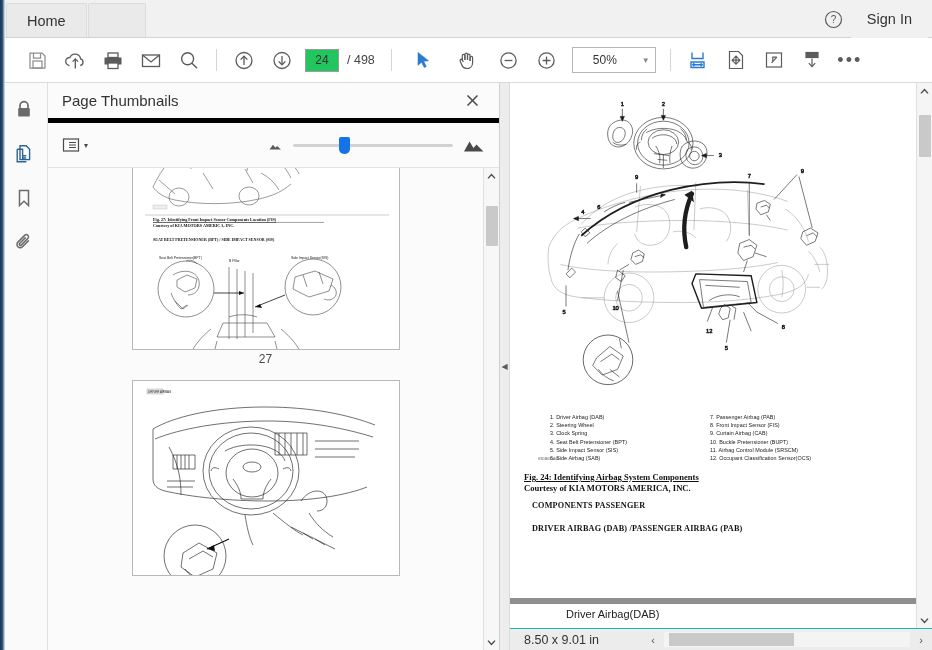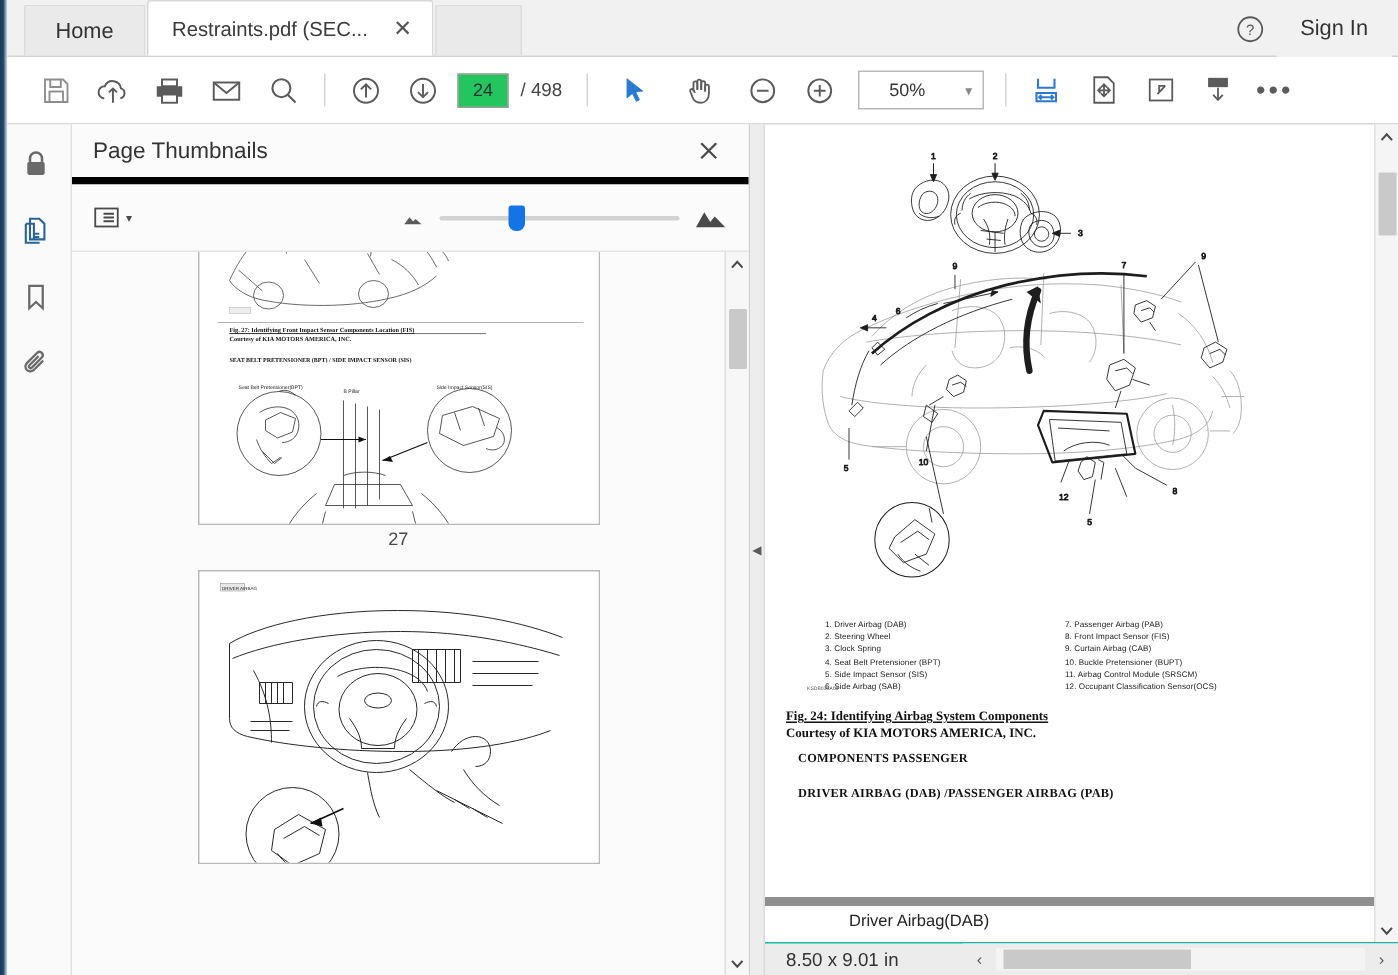--- a/index.html
+++ b/index.html
@@ -25,21 +25,21 @@
   }
 
   
   .titlebar {
     height: 38px; flex: 0 0 38px;
     background: #f1f1f1;
     display: flex; align-items: flex-end;
     position: relative;
     border-bottom: 1px solid #d2d2d2;
   }
-  .tabstrip { display: flex; align-items: flex-end; height: 38px; padding-left: 16px; }
+  .tabstrip { display: flex; align-items: flex-end; height: 38px; padding-left: 6px; }
   .tab {
     height: 34px;
     display: flex; align-items: center;
     padding: 0 22px;
     font-size: 14.5px; color: #333;
     background: #eaeaea;
     border: 1px solid #dcdcdc; border-bottom: none;
     border-radius: 2px 2px 0 0;
     margin-right: 1px;
     cursor: default;
@@ -297,24 +297,20 @@
 <body>
 
 <div class="app">
 
   <div class="edge-strip"></div>
 
   <div class="titlebar">
     <div class="tabstrip">
       <div class="tab home">
         <span>Home</span>
-      </div>
-      <div class="tab doc">
-        <span class="tablabel">Restraints.pdf (SEC...</span>
-        <span class="tab-close">✕</span>
       </div>
       <div class="tab spacer"></div>
     </div>
     <div class="title-right">
       <div class="help-btn">
         <svg width="19" height="19" viewBox="0 0 19 19">
           <circle cx="9.5" cy="9.5" r="8" fill="none" stroke="#5a5a5a" stroke-width="1.2"></circle>
           <text x="9.5" y="13.4" font-size="10" fill="#5a5a5a" text-anchor="middle" font-family="Liberation Sans, sans-serif">?</text>
         </svg>
       </div>

